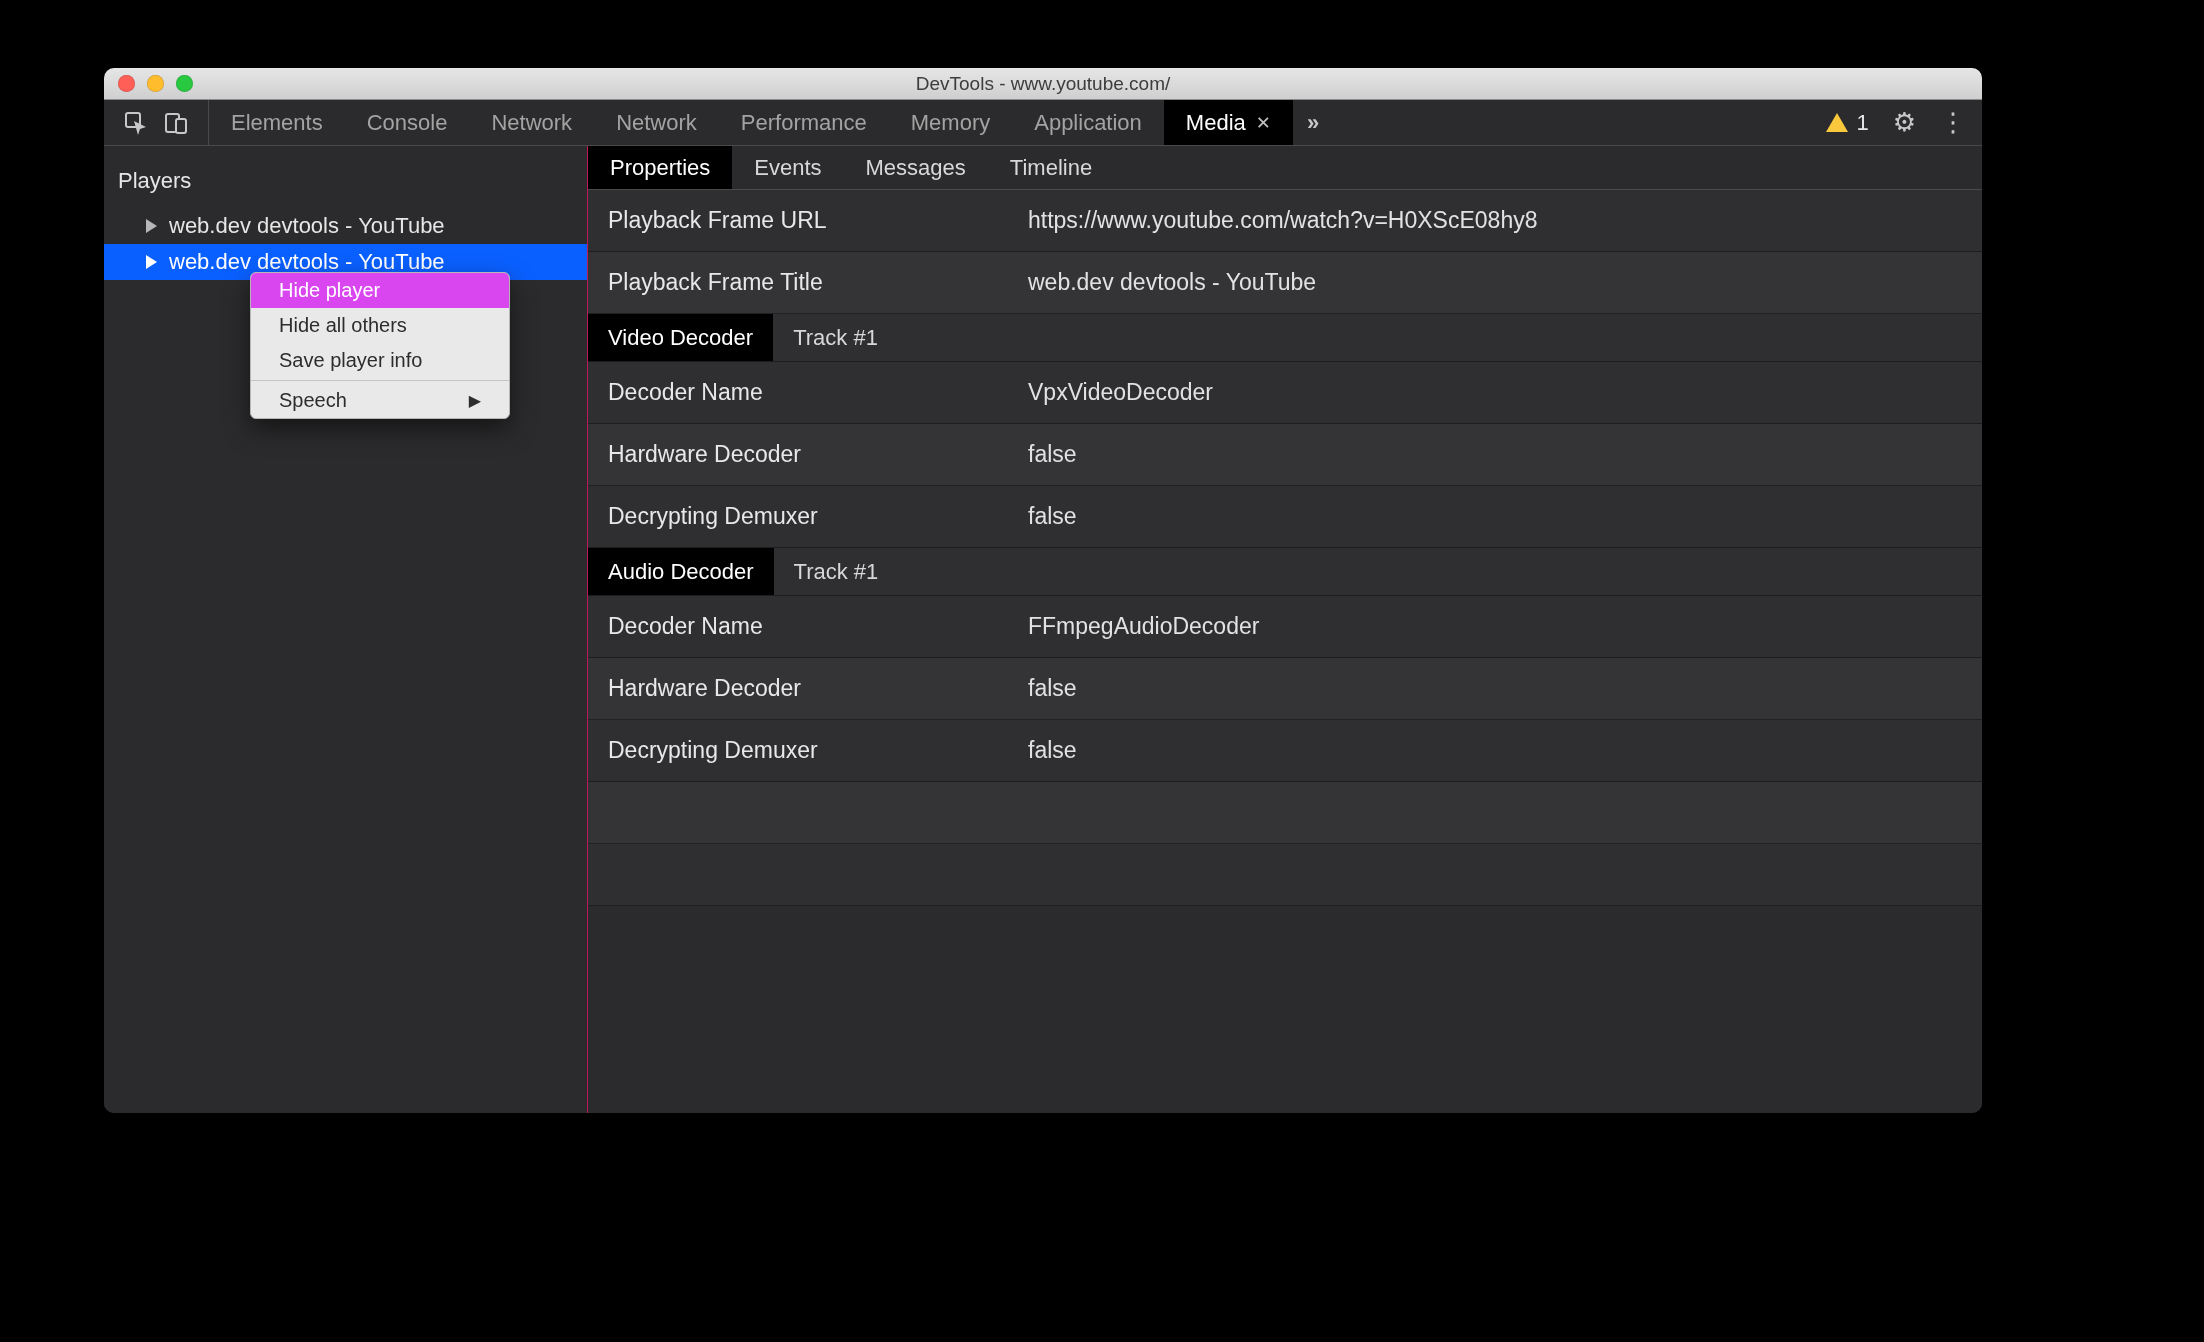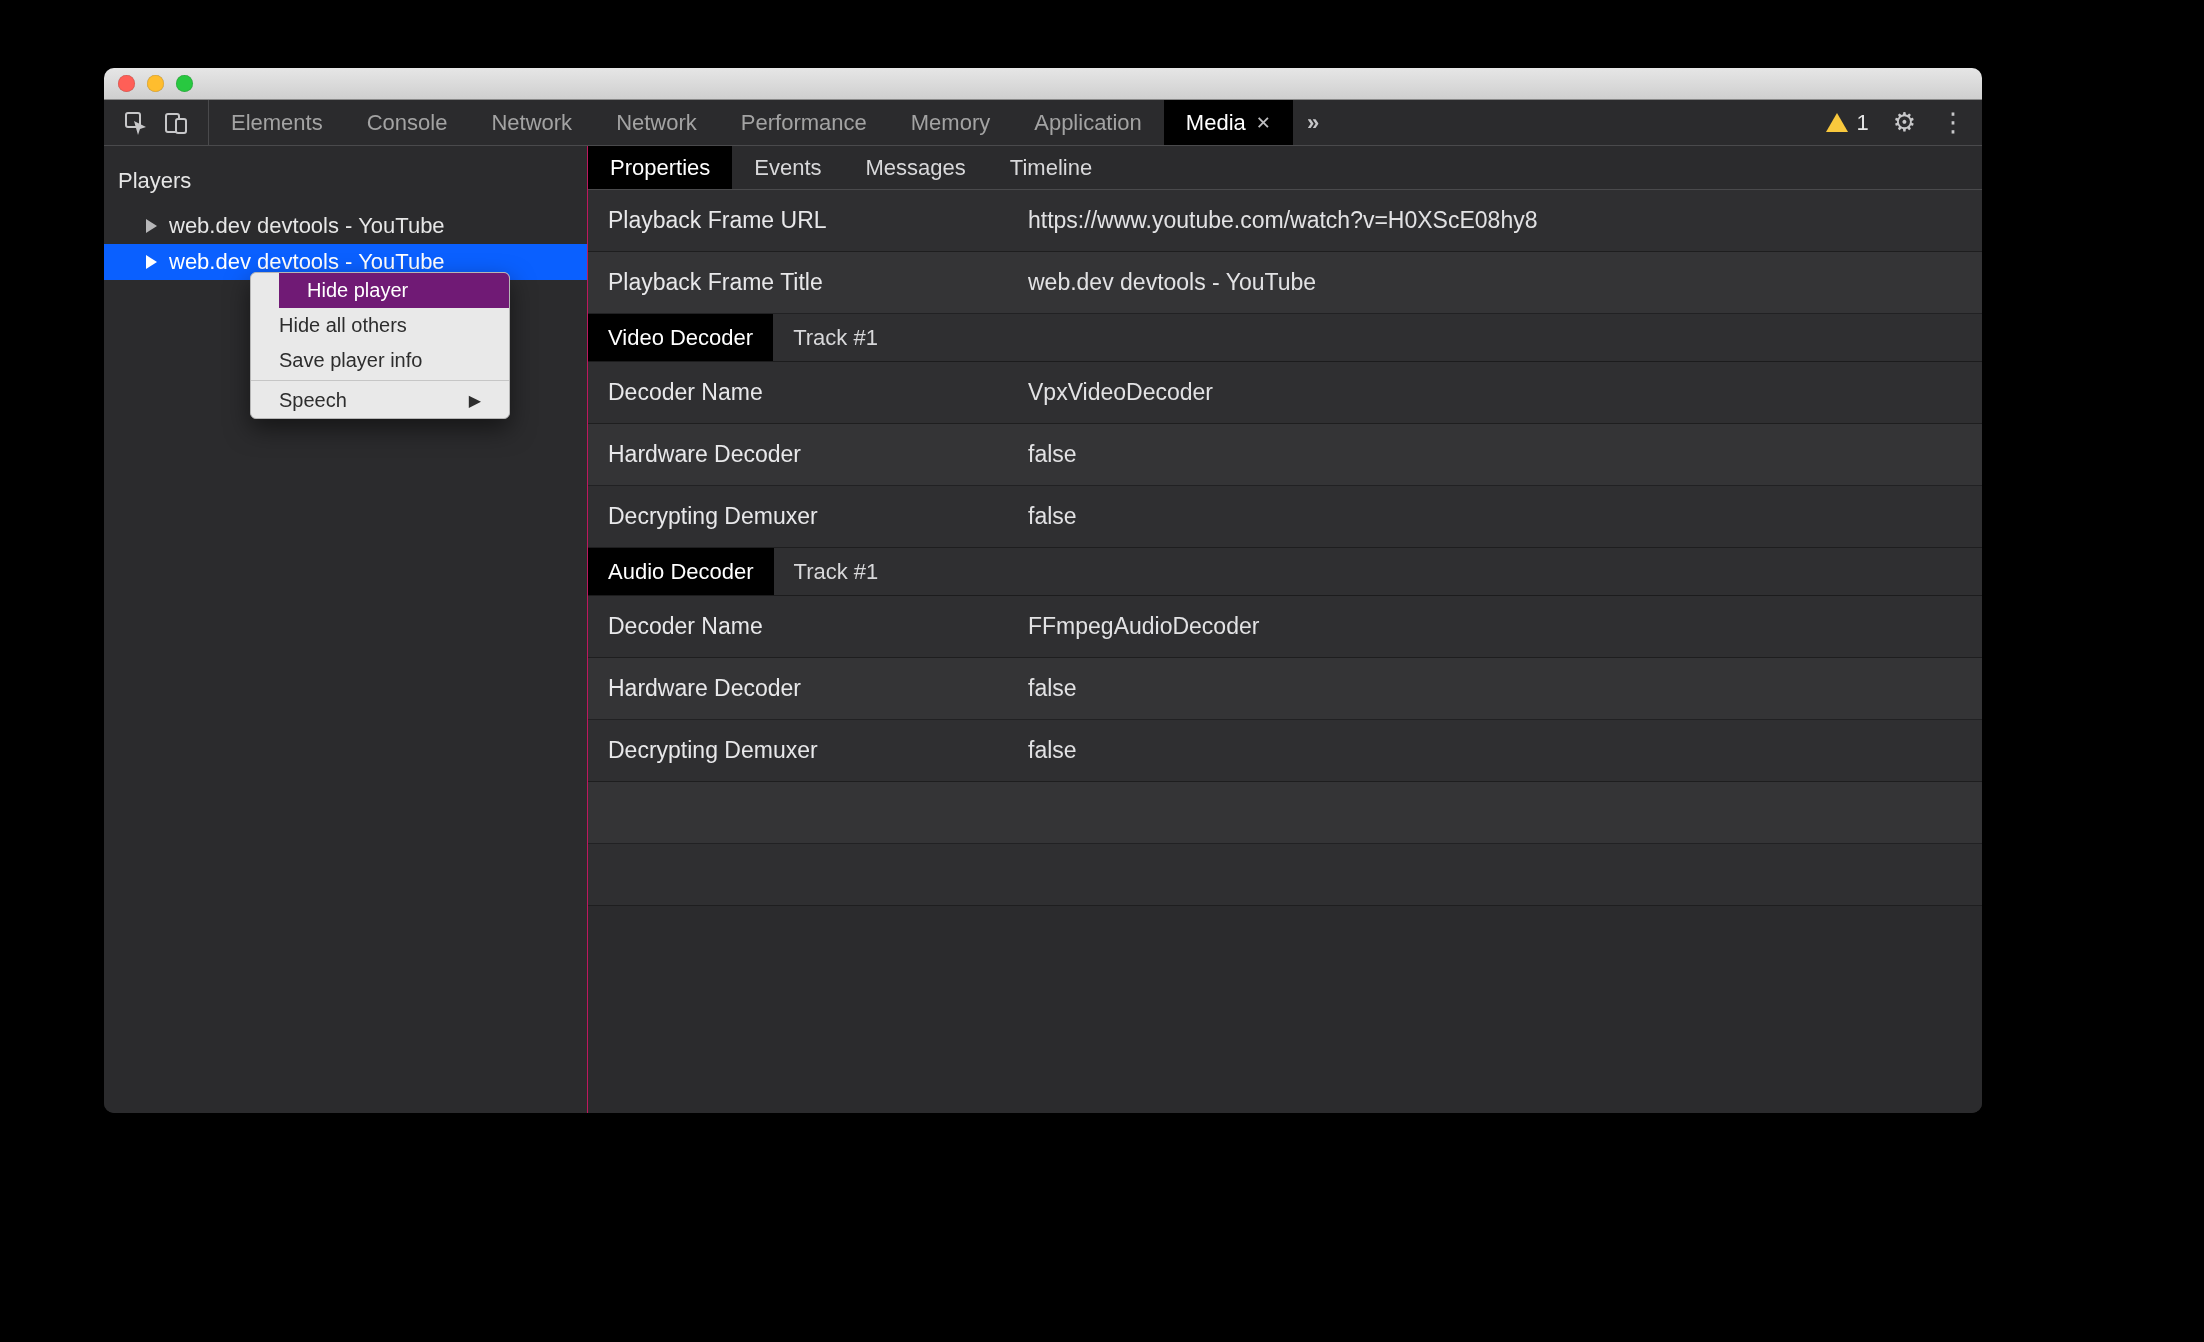--- a/index.html
+++ b/index.html
@@ -147,21 +147,21 @@
     font-size: 20px;
     color: #2d2d2d;
     overflow: hidden;
   }
   .context-menu .item {
     padding: 6px 28px;
     display:flex;
     align-items:center;
     justify-content:space-between;
   }
-  .context-menu .item.hl { background:#701a75; color:#fff;margin-left:28px; }
+  .context-menu .item.hl { background:#d946ef; color:#fff; }
   .context-menu hr { border:none; border-top:1px solid #c6c6c6; margin:2px 0; }
   .context-menu .chev { font-size:16px; color:#2d2d2d; }
 
   
   .detail {
     flex:1;
     background:#2b2b2d;
     display:flex;
     flex-direction:column;
     overflow:auto;
@@ -230,20 +230,21 @@
 <body>
 
 <div class="window">
 
   <div class="titlebar">
     <div class="traffic-lights">
       <div class="tl red"></div>
       <div class="tl yel"></div>
       <div class="tl grn"></div>
     </div>
+    <div class="title">DevTools - www.youtube.com/</div>
   </div>
 
   <div class="toolbar">
     <div class="icon-group">
       <div class="icon-btn">
         <svg width="24" height="24" viewBox="0 0 24 24">
             <rect x="2" y="2" width="14" height="14" rx="2" stroke-width="2"></rect>
             <path d="M10 10 L22 16 L16 18 L14 24 Z" fill="#c7c7c9" stroke="none"></path>
           </svg>
       </div>

